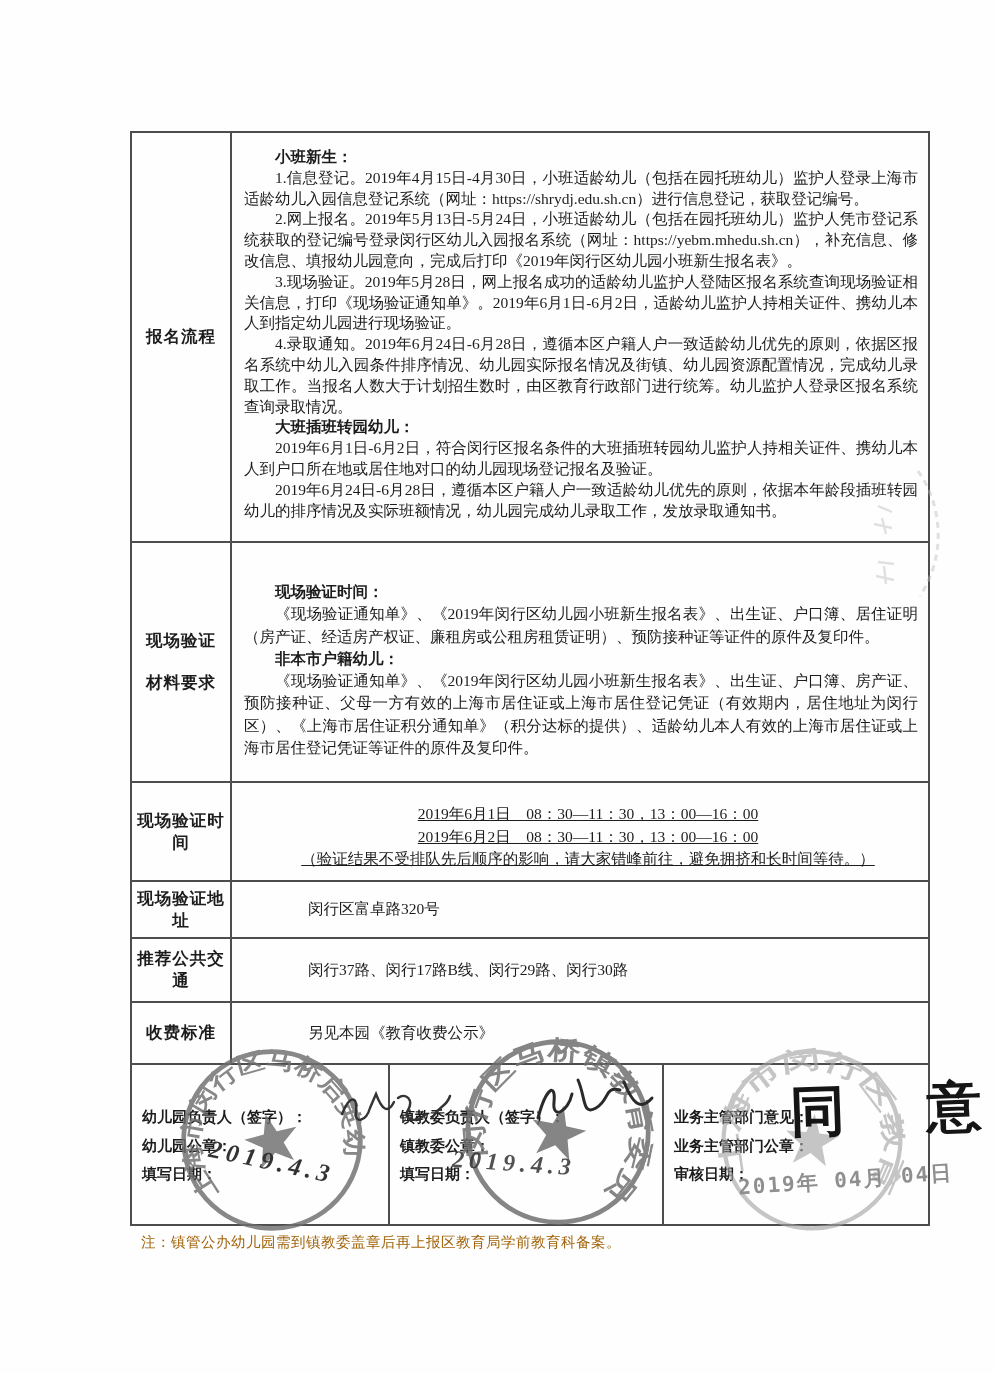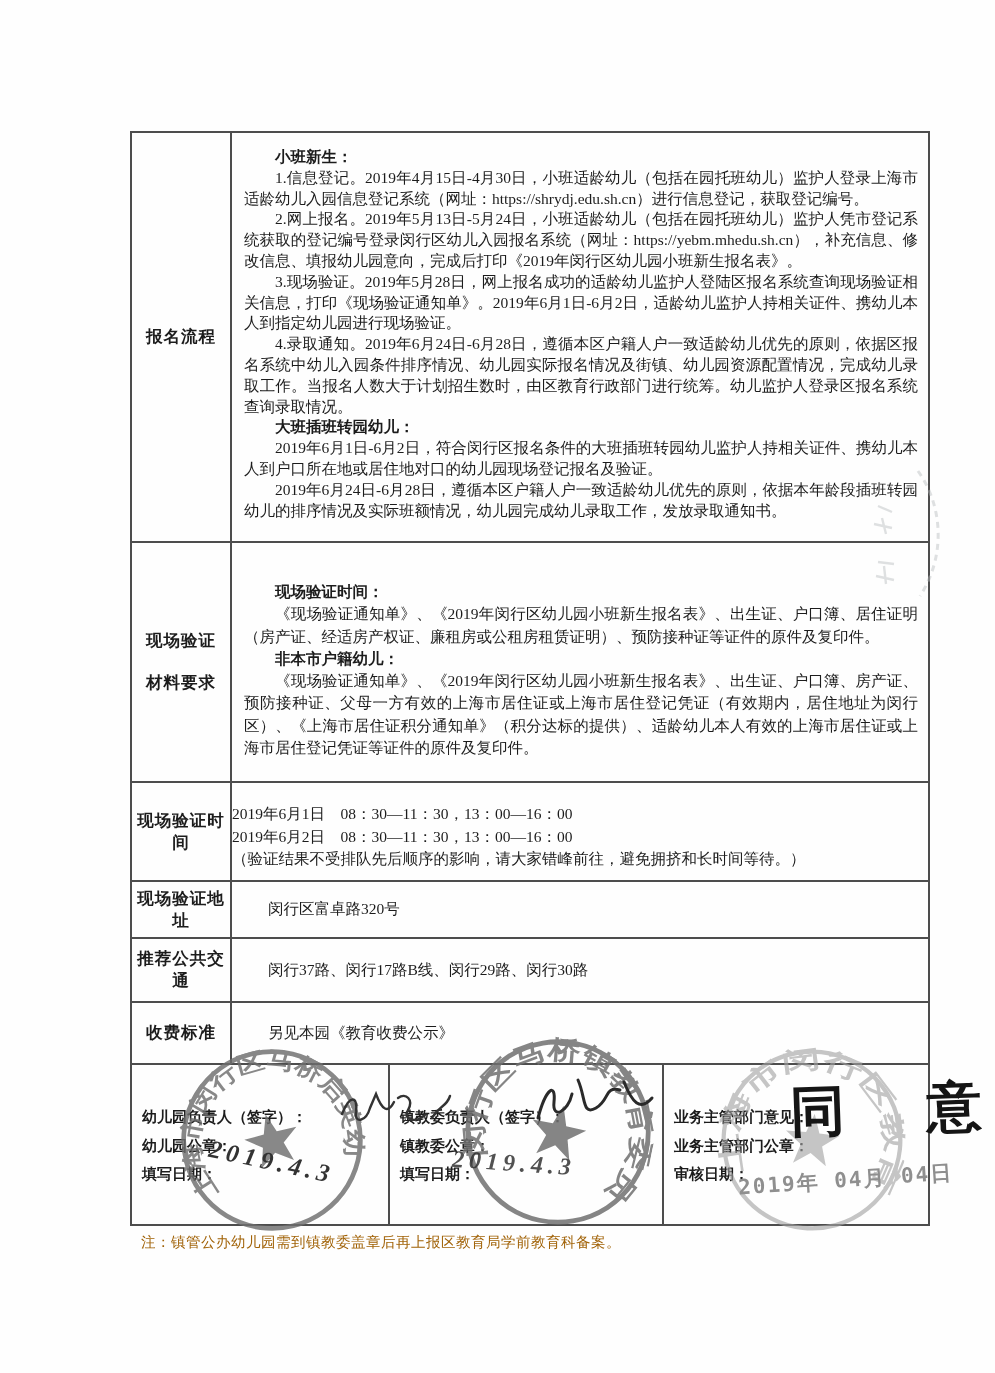--- a/index.html
+++ b/index.html
@@ -20,22 +20,22 @@
     width:100px;flex-shrink:0;border-right:2px solid #4d4d4d;box-sizing:border-box;
     display:flex;flex-direction:column;align-items:center;justify-content:center;
     font-weight:bold;font-size:16.5px;letter-spacing:1px;text-align:center;
   }
   .lcell .l2{line-height:42px;}
   .ccell{flex:1;position:relative;box-sizing:border-box;font-size:15.5px;}
   .ccell p{margin:0;text-indent:2em;}
   .ccell p.sub{font-weight:bold;}
   .proc{padding:14px 10px 0 12px;line-height:20.8px;text-align:justify;}
   .mat{padding:38px 10px 0 12px;line-height:22.3px;text-align:justify;}
-  .time{padding:20px 0 0 0;line-height:22.5px;}
-  .simple{display:flex;align-items:center;padding-left:36px;}
+  .time{padding:20px 0 0 16px;text-align:center;line-height:22.5px;text-decoration:underline;}
+  .simple{display:flex;align-items:center;padding-left:76px;}
   
   .scell{
     position:relative;box-sizing:border-box;border-right:2px solid #4d4d4d;
     padding:38px 0 0 10px;font-weight:bold;font-size:15px;line-height:28.5px;
   }
   .scell.c1{width:258px;flex-shrink:0;}
   .scell.c2{width:274px;flex-shrink:0;}
   .scell.c3{flex:1;border-right:none;}
   
   .seal{position:absolute;pointer-events:none;}

